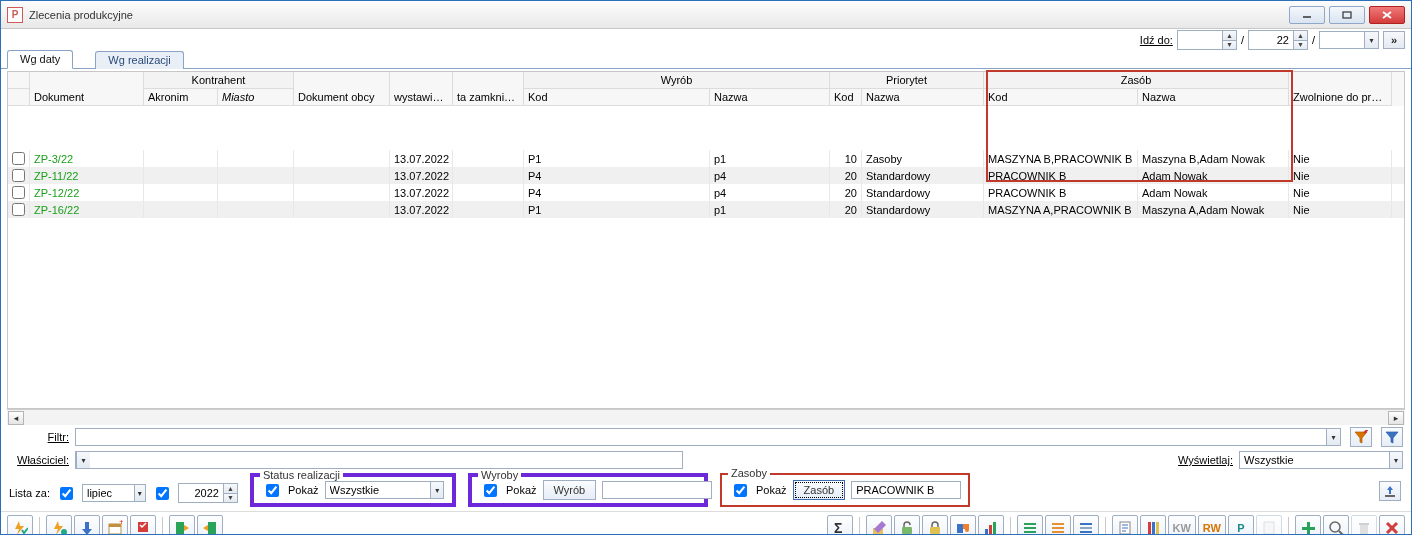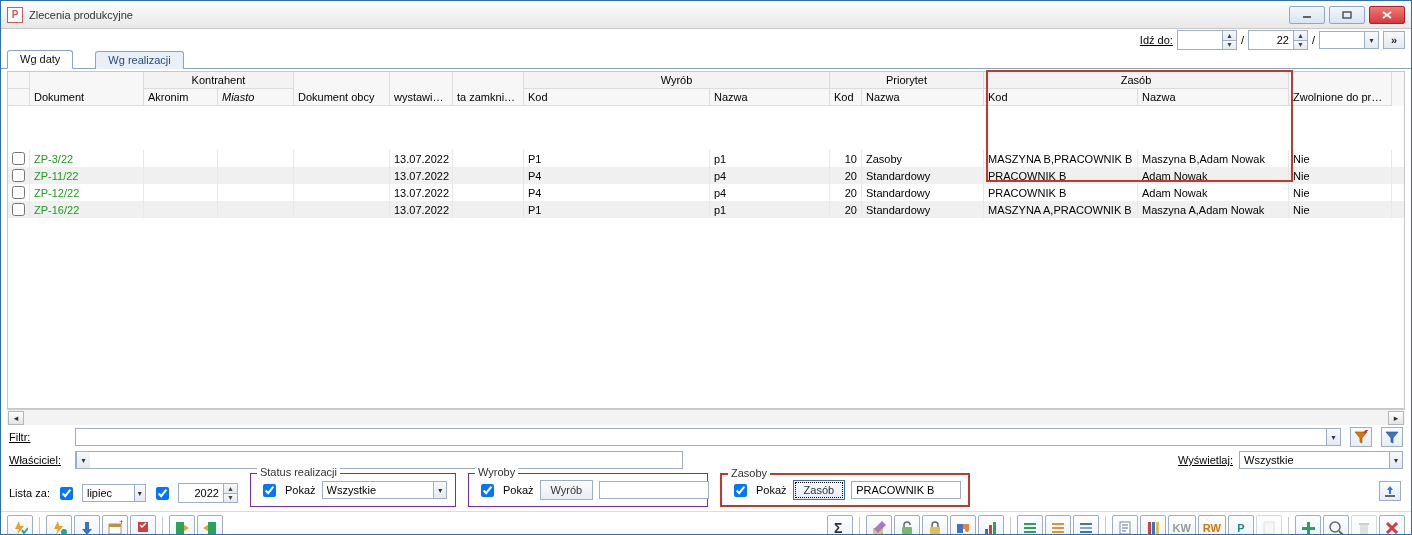--- a/index.html
+++ b/index.html
@@ -221,21 +221,21 @@
     cursor:pointer;
   }
 
   
   .formrow {
     display:flex;
     align-items:center;
     padding:2px 8px;
     gap:6px;
   }
-  .formrow label.u { text-decoration:underline;}
+  .formrow label.u { text-decoration:underline;text-align:right;}
   .textin {
     border:1px solid #9faec0;
     height:18px;
     font-size:11px;
     padding:0 4px;
     background:#fff;
   }
 
   .square-btn {
     width:22px; height:20px;
@@ -249,21 +249,21 @@
 
   
   .filter-row {
     display:flex;
     align-items:flex-start;
     padding:2px 8px 4px;
     gap:12px;
     position:relative;
   }
   .groupbox {
-    border:1px solid #6d28d9;
+    border:4px solid #6d28d9;
     padding:6px 8px 6px;
     position:relative;
     height:34px;
     display:flex;
     align-items:center;
     gap:6px;
   }
   .groupbox .legend {
     position:absolute;
     top:-8px; left:6px;

